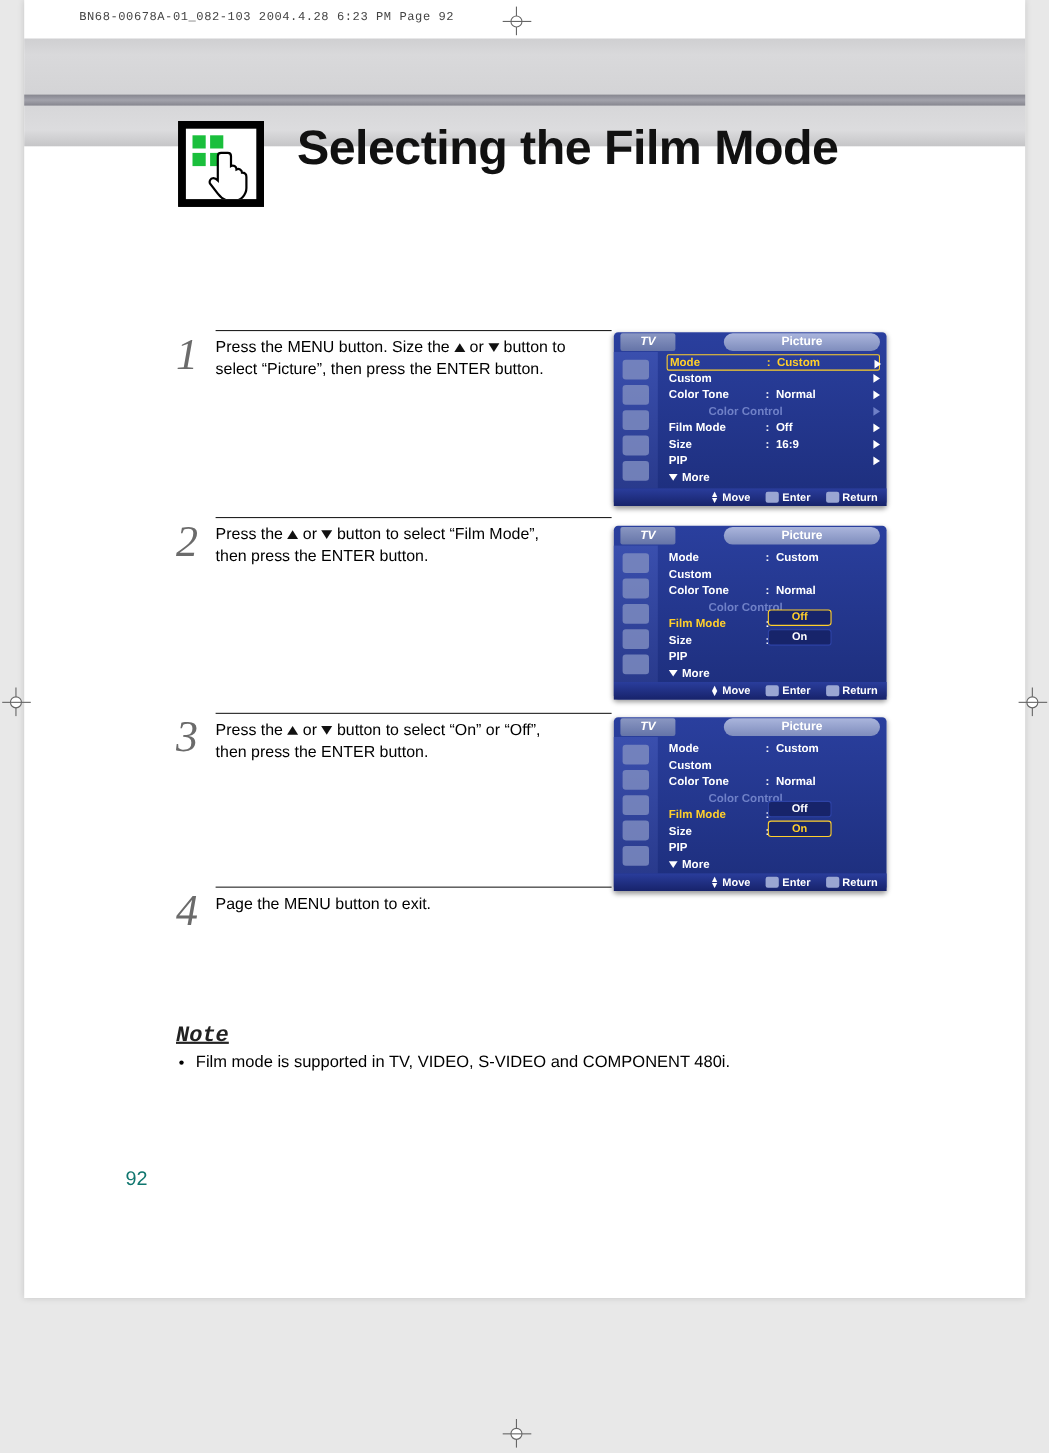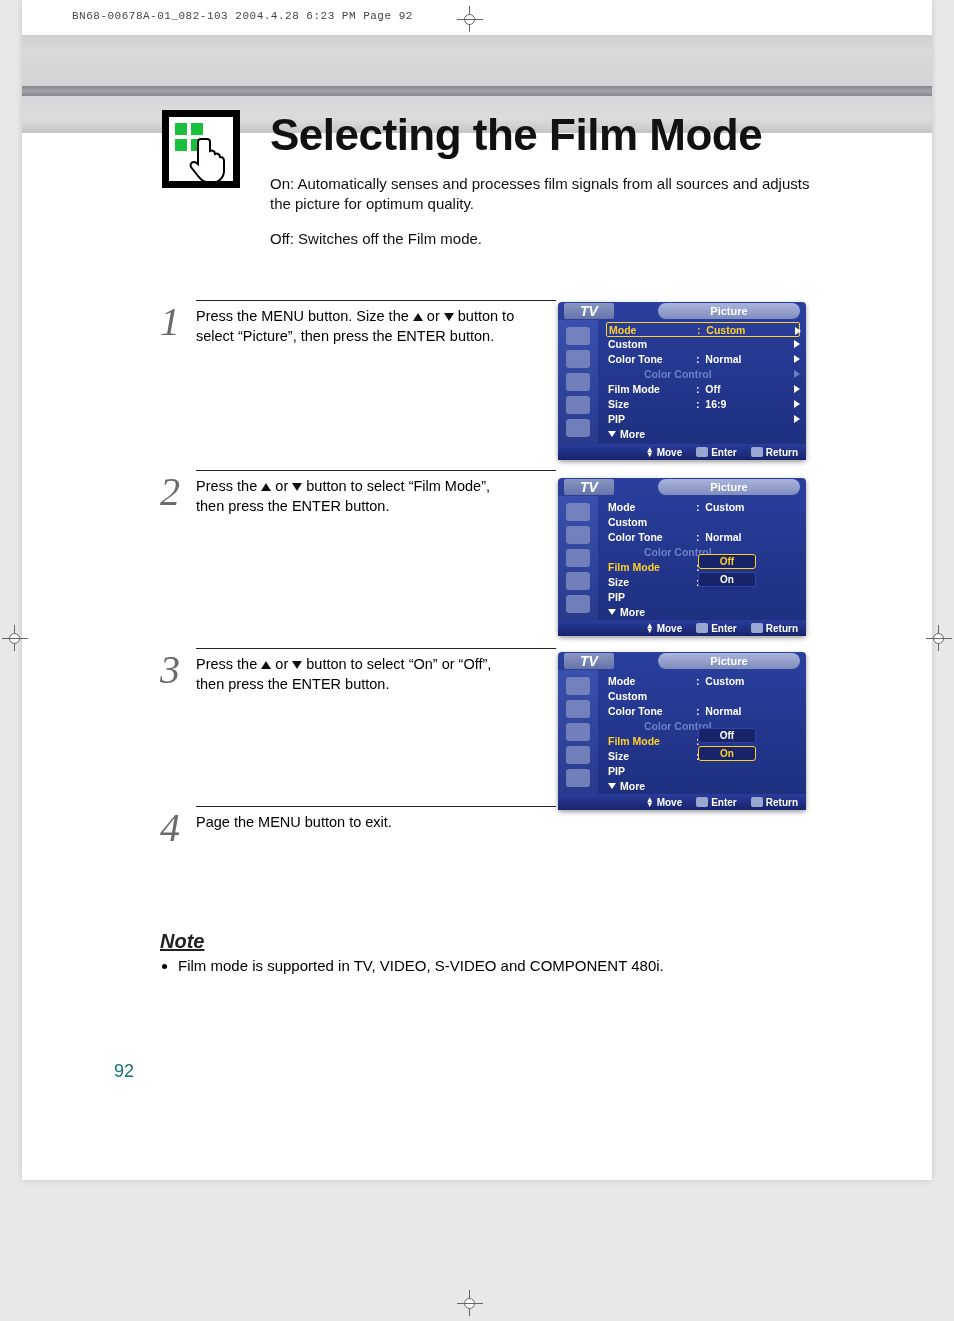--- a/index.html
+++ b/index.html
@@ -119,21 +119,21 @@
   .osd2 { left:536px; top:478px; height:158px; }
   .osd3 { left:536px; top:652px; height:158px; }
 
   .osd .top {
     position:relative; height:18px;
     display:flex; align-items:center;
   }
   .osd .tab-tv {
     background: linear-gradient(#8a97c2,#6574a8);
     height:16px; width:50px; margin-left:6px;
-    font-weight:bold; font-style:italic; font-size:14px;
+    font-weight:bold; font-style:italic; font-size:11px;
     display:flex; align-items:center; justify-content:center;
     border-radius:2px;
   }
   .osd .tab-title {
     position:absolute; left:100px; right:6px; top:1px;
     height:16px;
     background: linear-gradient(#aab5dc,#7f8dbd);
     color:#fff; font-weight:bold; font-size:11px;
     display:flex; align-items:center; justify-content:center;
     border-radius:8px;
@@ -168,21 +168,21 @@
     padding-right:8px; font-size:10px; font-weight:bold;
   }
   .osd .foot .g { display:inline-flex; align-items:center; gap:3px; margin-left:10px;}
   .osd .foot .tiny { width:12px; height:10px; background:#9aa6d2; border-radius:2px; display:inline-block;}
   .osd .foot .ud { display:inline-flex; flex-direction:column; line-height:5px; font-size:8px;}
 
   .note-block {
     position:absolute; left:138px; top:930px; width:650px;
   }
   .note-title {
-    font-family: Liberation Sans, sans-serif; font-style:italic; font-weight:bold;
+    font-family: Liberation Mono, monospace; font-style:italic; font-weight:bold;
     text-decoration: underline; font-size:20px; color:#222;
   }
   .note-list { margin:4px 0 0 0; padding:0 0 0 18px; font-size:15px; }
 
   .page-num {
     position:absolute; left:92px; bottom:98px;
     font-size:18px; color:#0f766e;
   }
 </style>
 </head>
@@ -203,24 +203,20 @@
       <div class="hand">
         <svg viewBox="0 0 44 48">
             <path d="M20 4c2 0 3 1 3 3v9c2-1 5 0 5 3 2-1 5 0 5 3 2 0 4 1 4 4v10c0 6-5 12-13 12-6 0-10-3-13-7l-7-9c-1-2 0-5 3-5 2 0 3 1 4 2V7c0-2 1-3 3-3h6z" fill="#fff" stroke="#000" stroke-width="2"></path>
           </svg>
       </div>
     </div>
   </div>
 
   <div class="title">Selecting the Film Mode</div>
 
-  <div class="intro">
-    <p>On: Automatically senses and processes film signals from all sources and adjusts the picture for optimum quality.</p>
-    <p>Off: Switches off the Film mode.</p>
-  </div>
 
   <div class="steps">
 
     <div class="step step1">
       <div class="rule"></div>
       <div class="num">1</div>
       <p>
         <span>Press the MENU button. Size the </span>
         <span class="up-tri"></span>
         <span> or </span>

